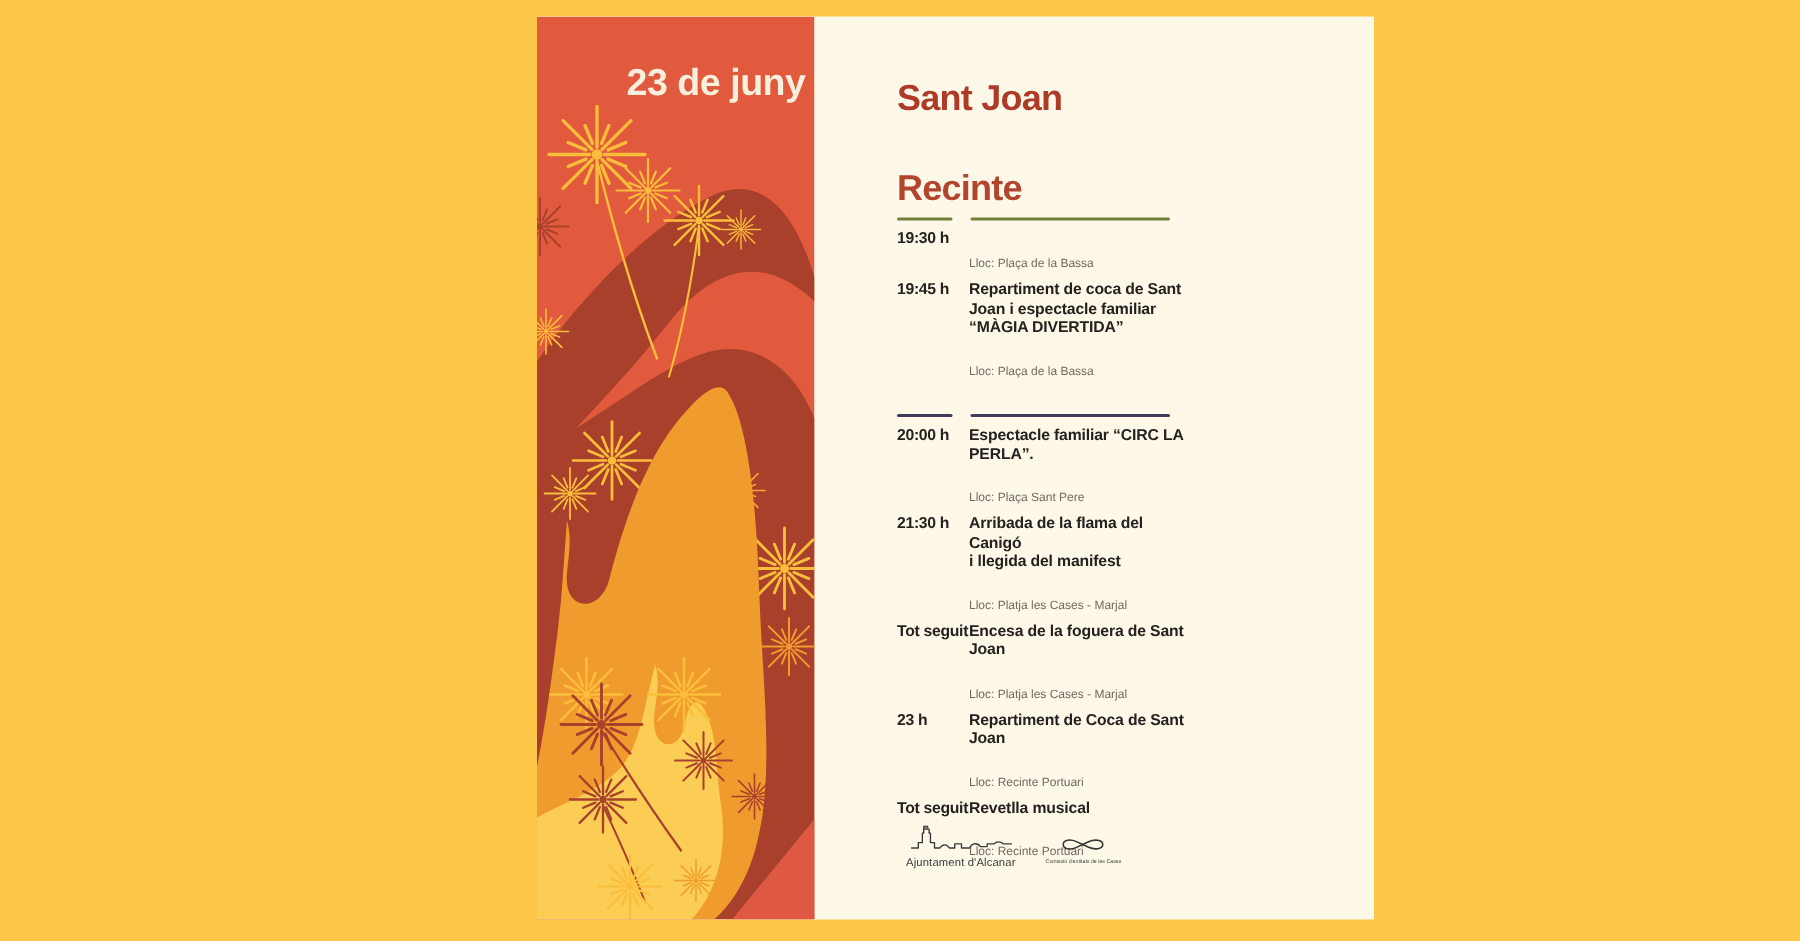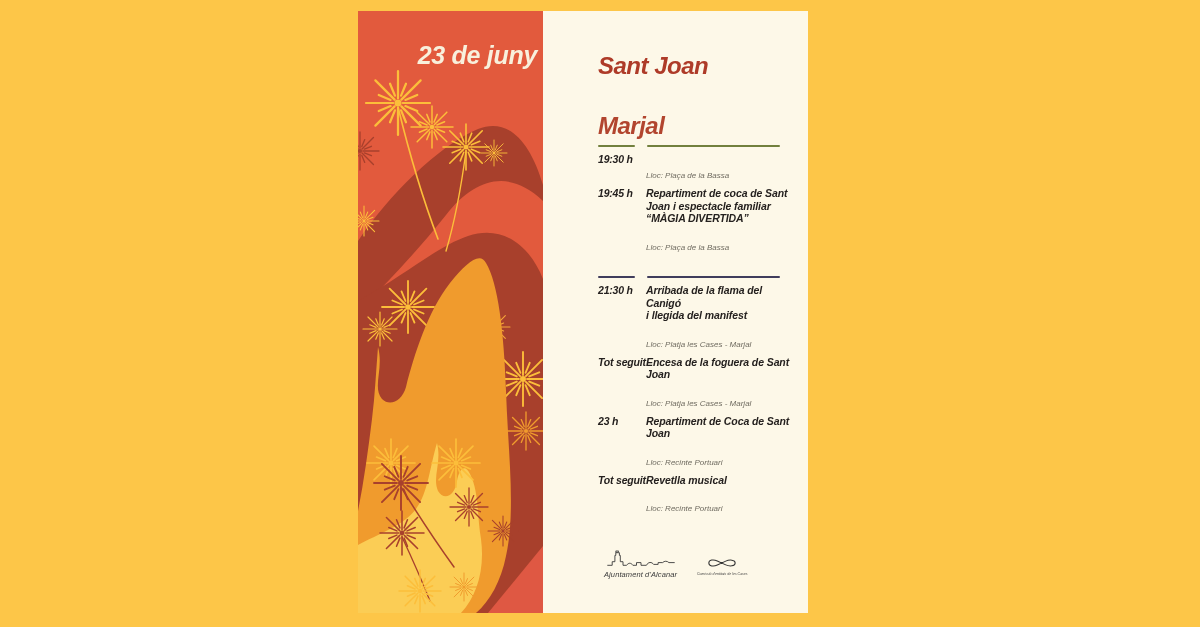--- a/index.html
+++ b/index.html
@@ -4,22 +4,22 @@
 <style>
   html,body{margin:0;padding:0;}
   body{
     width:1200px;height:627px;
     background:#fdc648;
     overflow:hidden;
     font-family:"Liberation Sans","DejaVu Sans",sans-serif;
     position:relative;
   }
   .poster{
-    position:absolute;left:358px;top:11px;width:450px;height:602px;
-    background:#fdf8e8;overflow:hidden;font-style:italic;
+    position:absolute;left:358px;top:11px;width:558px;height:602px;
+    background:#fdf8e8;overflow:hidden;
   }
   .art{position:absolute;left:0;top:0;width:185px;height:602px;display:block;}
   .date-badge{
     position:absolute;left:0;top:30px;width:179px;
     text-align:right;
     font-size:25px;font-weight:bold;letter-spacing:-0.3px;
     color:#f8f0dc;
   }
   .content{position:absolute;left:240px;top:0;width:200px;}
   .title-block{position:absolute;left:0;top:41px;width:200px;}
@@ -113,21 +113,21 @@
 
   <div class="date-badge">23 de juny</div>
 
   <div class="content">
 
     <div class="title-block">
       <div class="title-red">Sant Joan</div>
     </div>
 
     <div class="section sec-a">
-      <h2>Marjal</h2>
+      <h2>Recinte</h2>
       <div class="rule">
           <span class="short"></span>
           <span class="long"></span>
         </div>
       <div class="rows">
         <div class="row">
           <div class="time">19:30 h</div>
           <div class="tcol">
             <div class="eloc">Lloc: Plaça de la Bassa</div>
           </div>
@@ -143,20 +143,28 @@
         </div>
       </div>
     </div>
 
     <div class="section sec-c">
       <div class="rule">
           <span class="short"></span>
           <span class="long"></span>
         </div>
       <div class="rows">
+        <div class="row">
+          <div class="time">20:00 h</div>
+          <div class="tcol">
+            <div class="etitle">Espectacle familiar “CIRC LA
+PERLA”.</div>
+            <div class="eloc">Lloc: Plaça Sant Pere</div>
+          </div>
+        </div>
         <div class="row">
           <div class="time">21:30 h</div>
           <div class="tcol">
             <div class="etitle">Arribada de la flama del Canigó
 i llegida del manifest</div>
             <div class="eloc">Lloc: Platja les Cases - Marjal</div>
           </div>
         </div>
         <div class="row">
           <div class="time">Tot seguit</div>

